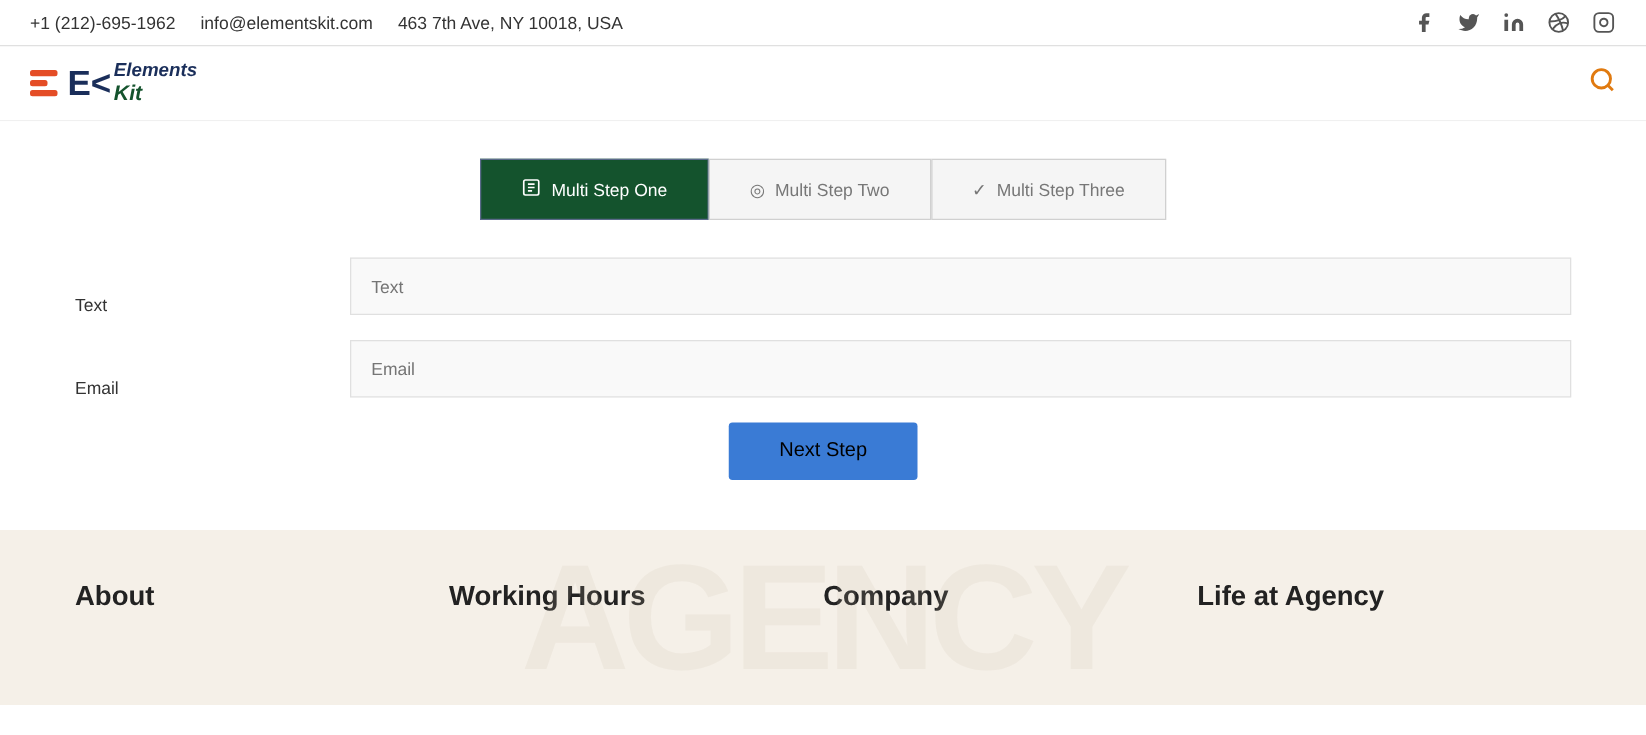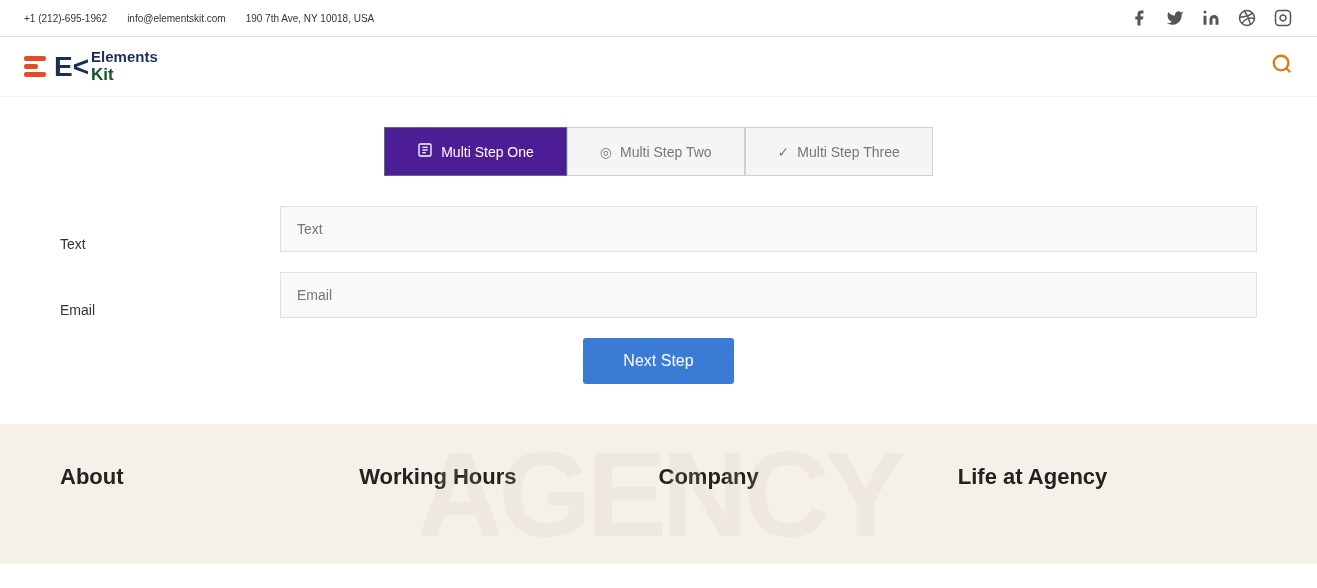--- a/index.html
+++ b/index.html
@@ -5,21 +5,21 @@
     * { box-sizing: border-box; margin: 0; padding: 0; }
     body { font-family: Arial, sans-serif; background: #fff; color: #333; }
 
     
     .top-bar {
       display: flex;
       align-items: center;
       justify-content: space-between;
       padding: 8px 24px;
       border-bottom: 1px solid #e0e0e0;
-      font-size: 10px;
+      font-size: 14px;
       color: #333;
     }
     .top-bar-left { display: flex; gap: 20px; }
     .top-bar-right { display: flex; gap: 16px; align-items: center; }
     .social-icon {
       width: 20px; height: 20px;
       display: inline-flex; align-items: center; justify-content: center;
       font-size: 14px; color: #555; cursor: pointer;
     }
 
@@ -35,21 +35,21 @@
       display: flex; align-items: center; gap: 8px;
     }
     .logo-icon {
       display: flex; flex-direction: column; gap: 3px;
     }
     .logo-icon .bar { height: 5px; border-radius: 2px; background: #e44d26; }
     .logo-icon .bar:nth-child(1) { width: 22px; }
     .logo-icon .bar:nth-child(2) { width: 14px; }
     .logo-icon .bar:nth-child(3) { width: 22px; }
     .logo-name {
-      display: flex; flex-direction: column; line-height: 1.1;
+      display: flex; flex-direction: column; line-height: 1.1; font-style: italic;
     }
     .logo-name .elements { font-size: 15px; font-weight: bold; color: #1a2e5a; }
     .logo-name .kit { font-size: 17px; font-weight: bold; color: #14532d; }
     .search-icon-btn {
       color: #e07a10; font-size: 20px; cursor: pointer; background: none; border: none;
     }
 
     
     .main-content {
       padding: 30px 60px 40px;
@@ -67,21 +67,21 @@
       display: flex;
       align-items: center;
       gap: 8px;
       padding: 14px 32px;
       font-size: 14px;
       font-weight: 500;
       cursor: pointer;
       border: 1px solid #d0d0d0;
     }
     .step-tab.active {
-      background: #4c1d95;
+      background: #14532d;
       color: #fff;
       border-color: #5a6a8a;
     }
     .step-tab.inactive {
       background: #f5f5f5;
       color: #777;
     }
     .step-tab-icon { font-size: 14px; }
 
     
@@ -107,21 +107,21 @@
     }
 
     
     .next-step-wrap {
       display: flex;
       justify-content: center;
       margin-top: 10px;
     }
     .next-step-btn {
       background: #3a7bd5;
-      color: #ffffff;
+      color: #000000;
       border: none;
       padding: 14px 40px;
       font-size: 16px;
       font-weight: 500;
       cursor: pointer;
       border-radius: 3px;
     }
 
     
     .footer-area {
@@ -162,21 +162,21 @@
       overflow: hidden;
     }
   </style>
 </head>
 <body>
 
 <div class="top-bar">
   <div class="top-bar-left">
     <span>+1 (212)-695-1962</span>
     <span>info@elementskit.com</span>
-    <span>190 7th Ave, NY 10018, USA</span>
+    <span>463 7th Ave, NY 10018, USA</span>
   </div>
   <div class="top-bar-right">
     <span class="social-icon">
       <svg width="18" height="18" viewBox="0 0 24 24" fill="#555">
           <path d="M18 2h-3a5 5 0 00-5 5v3H7v4h3v8h4v-8h3l1-4h-4V7a1 1 0 011-1h3z"></path>
         </svg>
     </span>
     <span class="social-icon">
       <svg width="18" height="18" viewBox="0 0 24 24" fill="#555">
           <path d="M23 3a10.9 10.9 0 01-3.14 1.53 4.48 4.48 0 00-7.86 3v1A10.66 10.66 0 013 4s-4 9 5 13a11.64 11.64 0 01-7 2c9 5 20 0 20-11.5a4.5 4.5 0 00-.08-.83A7.72 7.72 0 0023 3z"></path>

